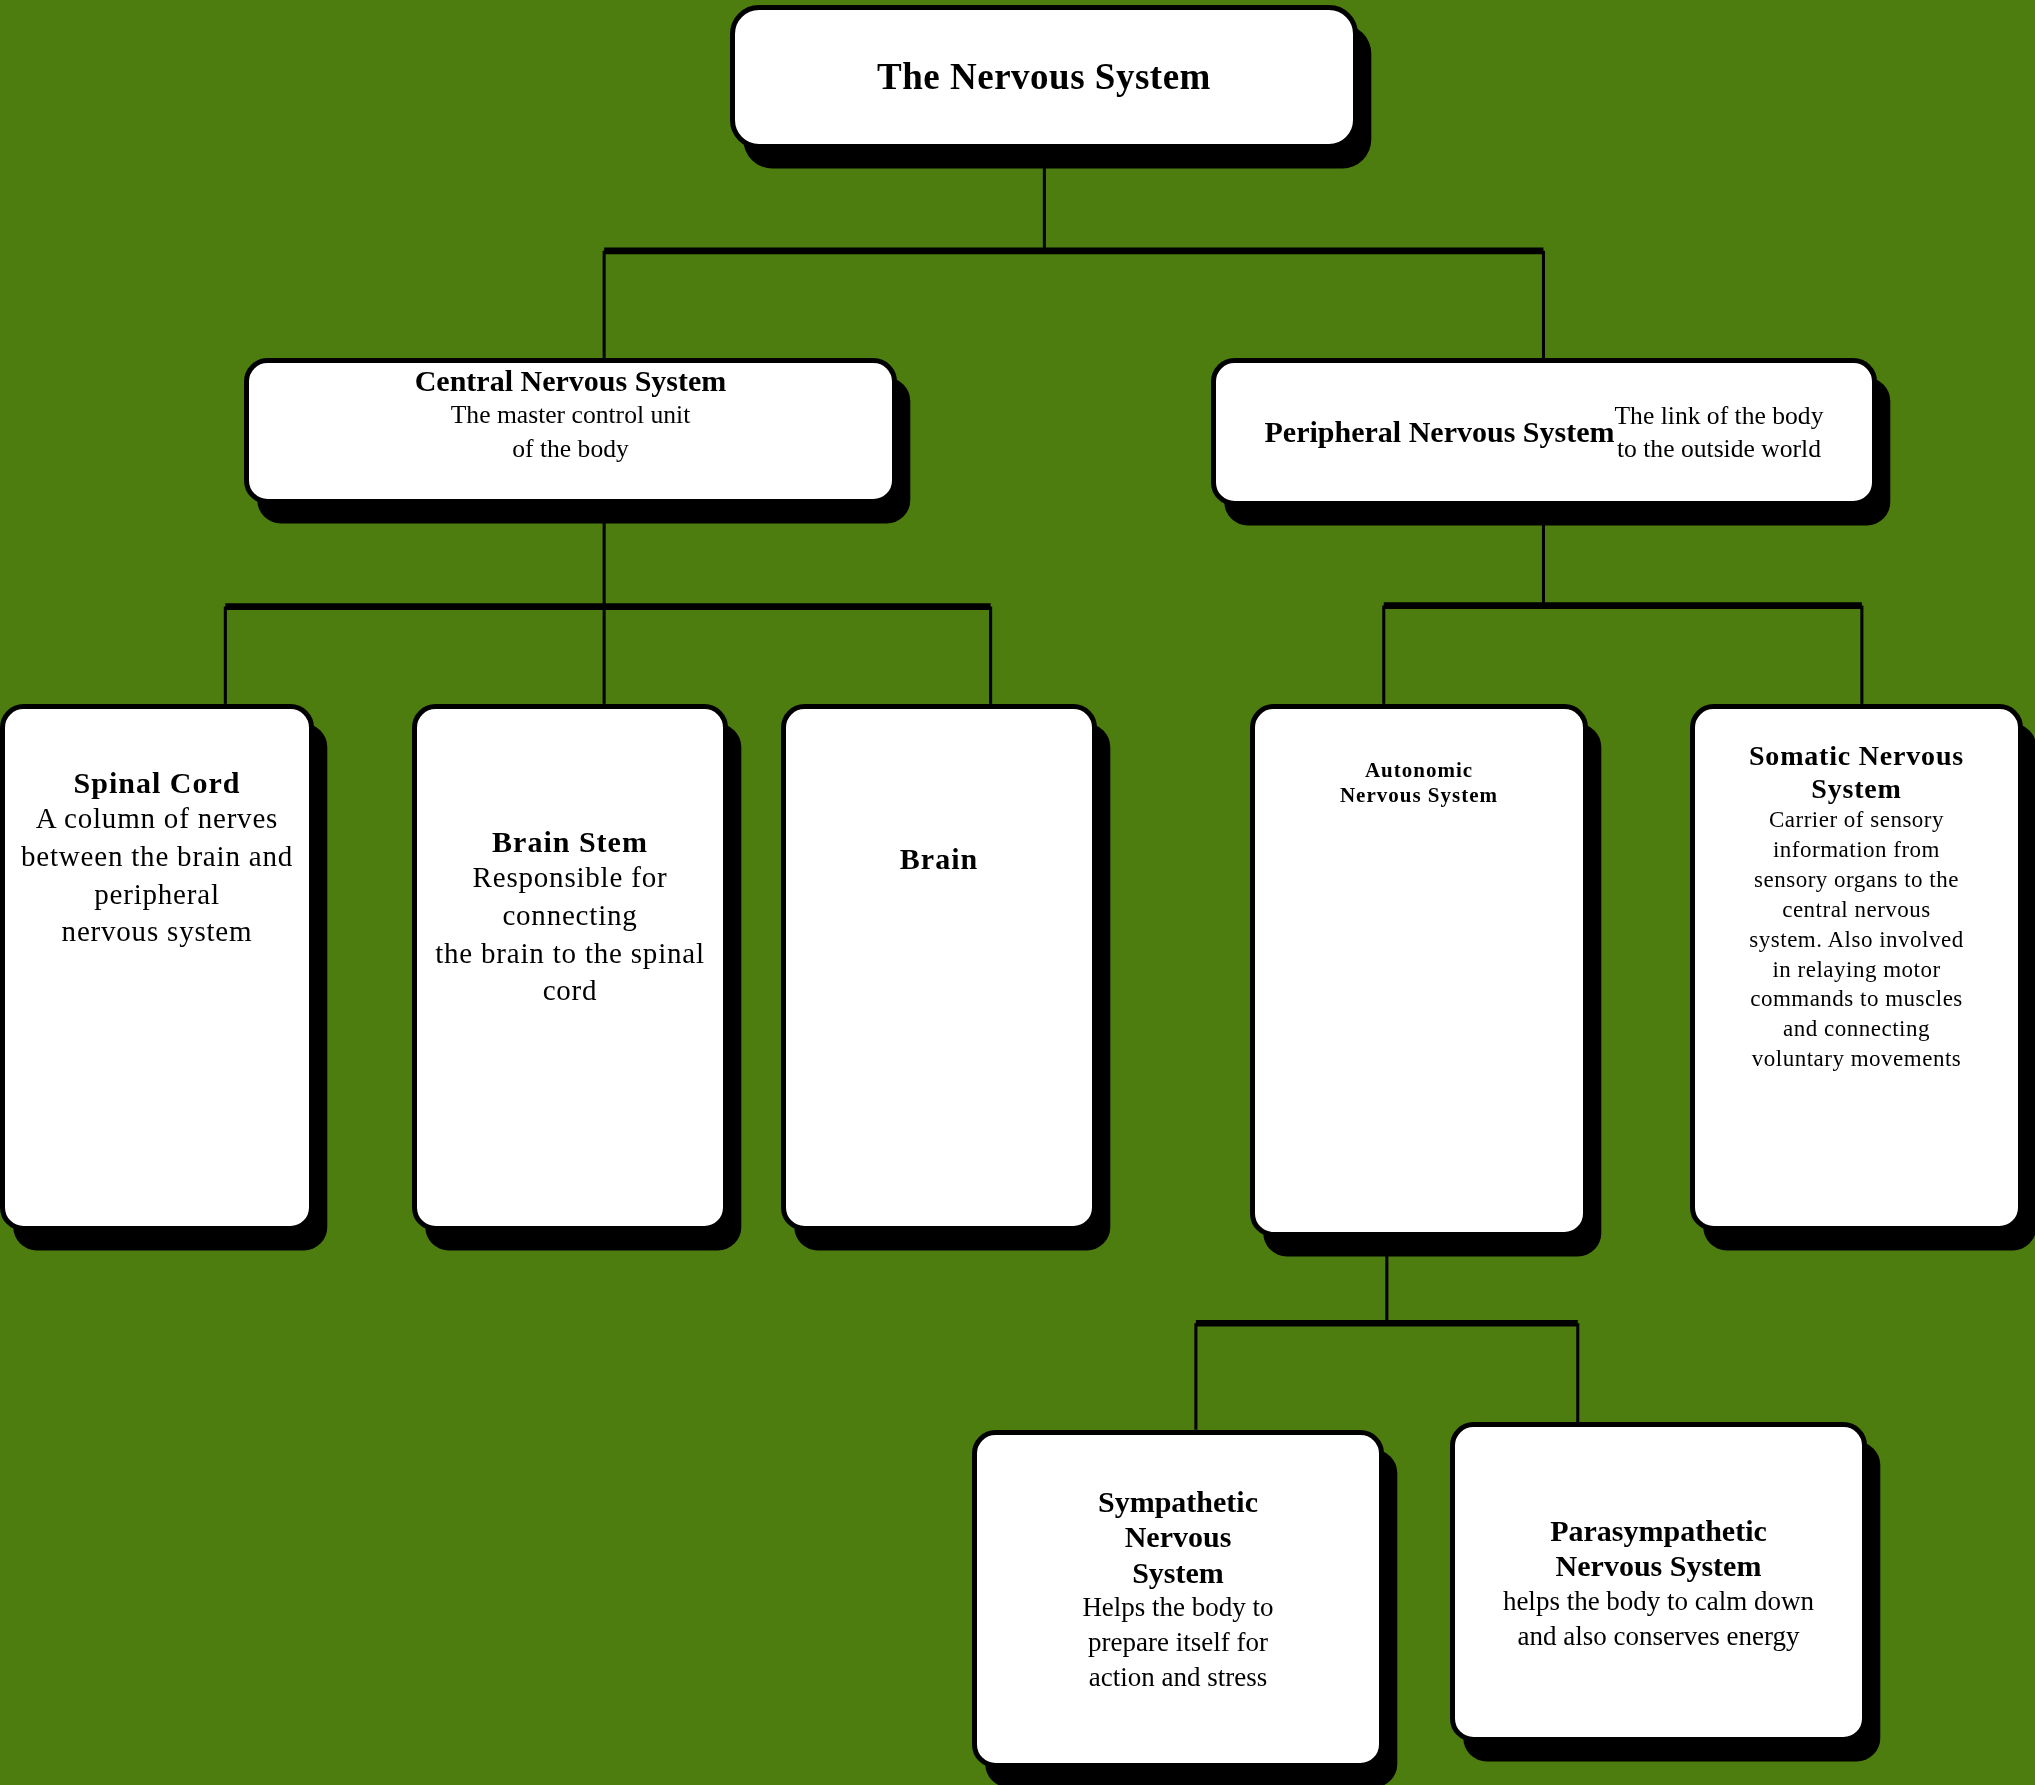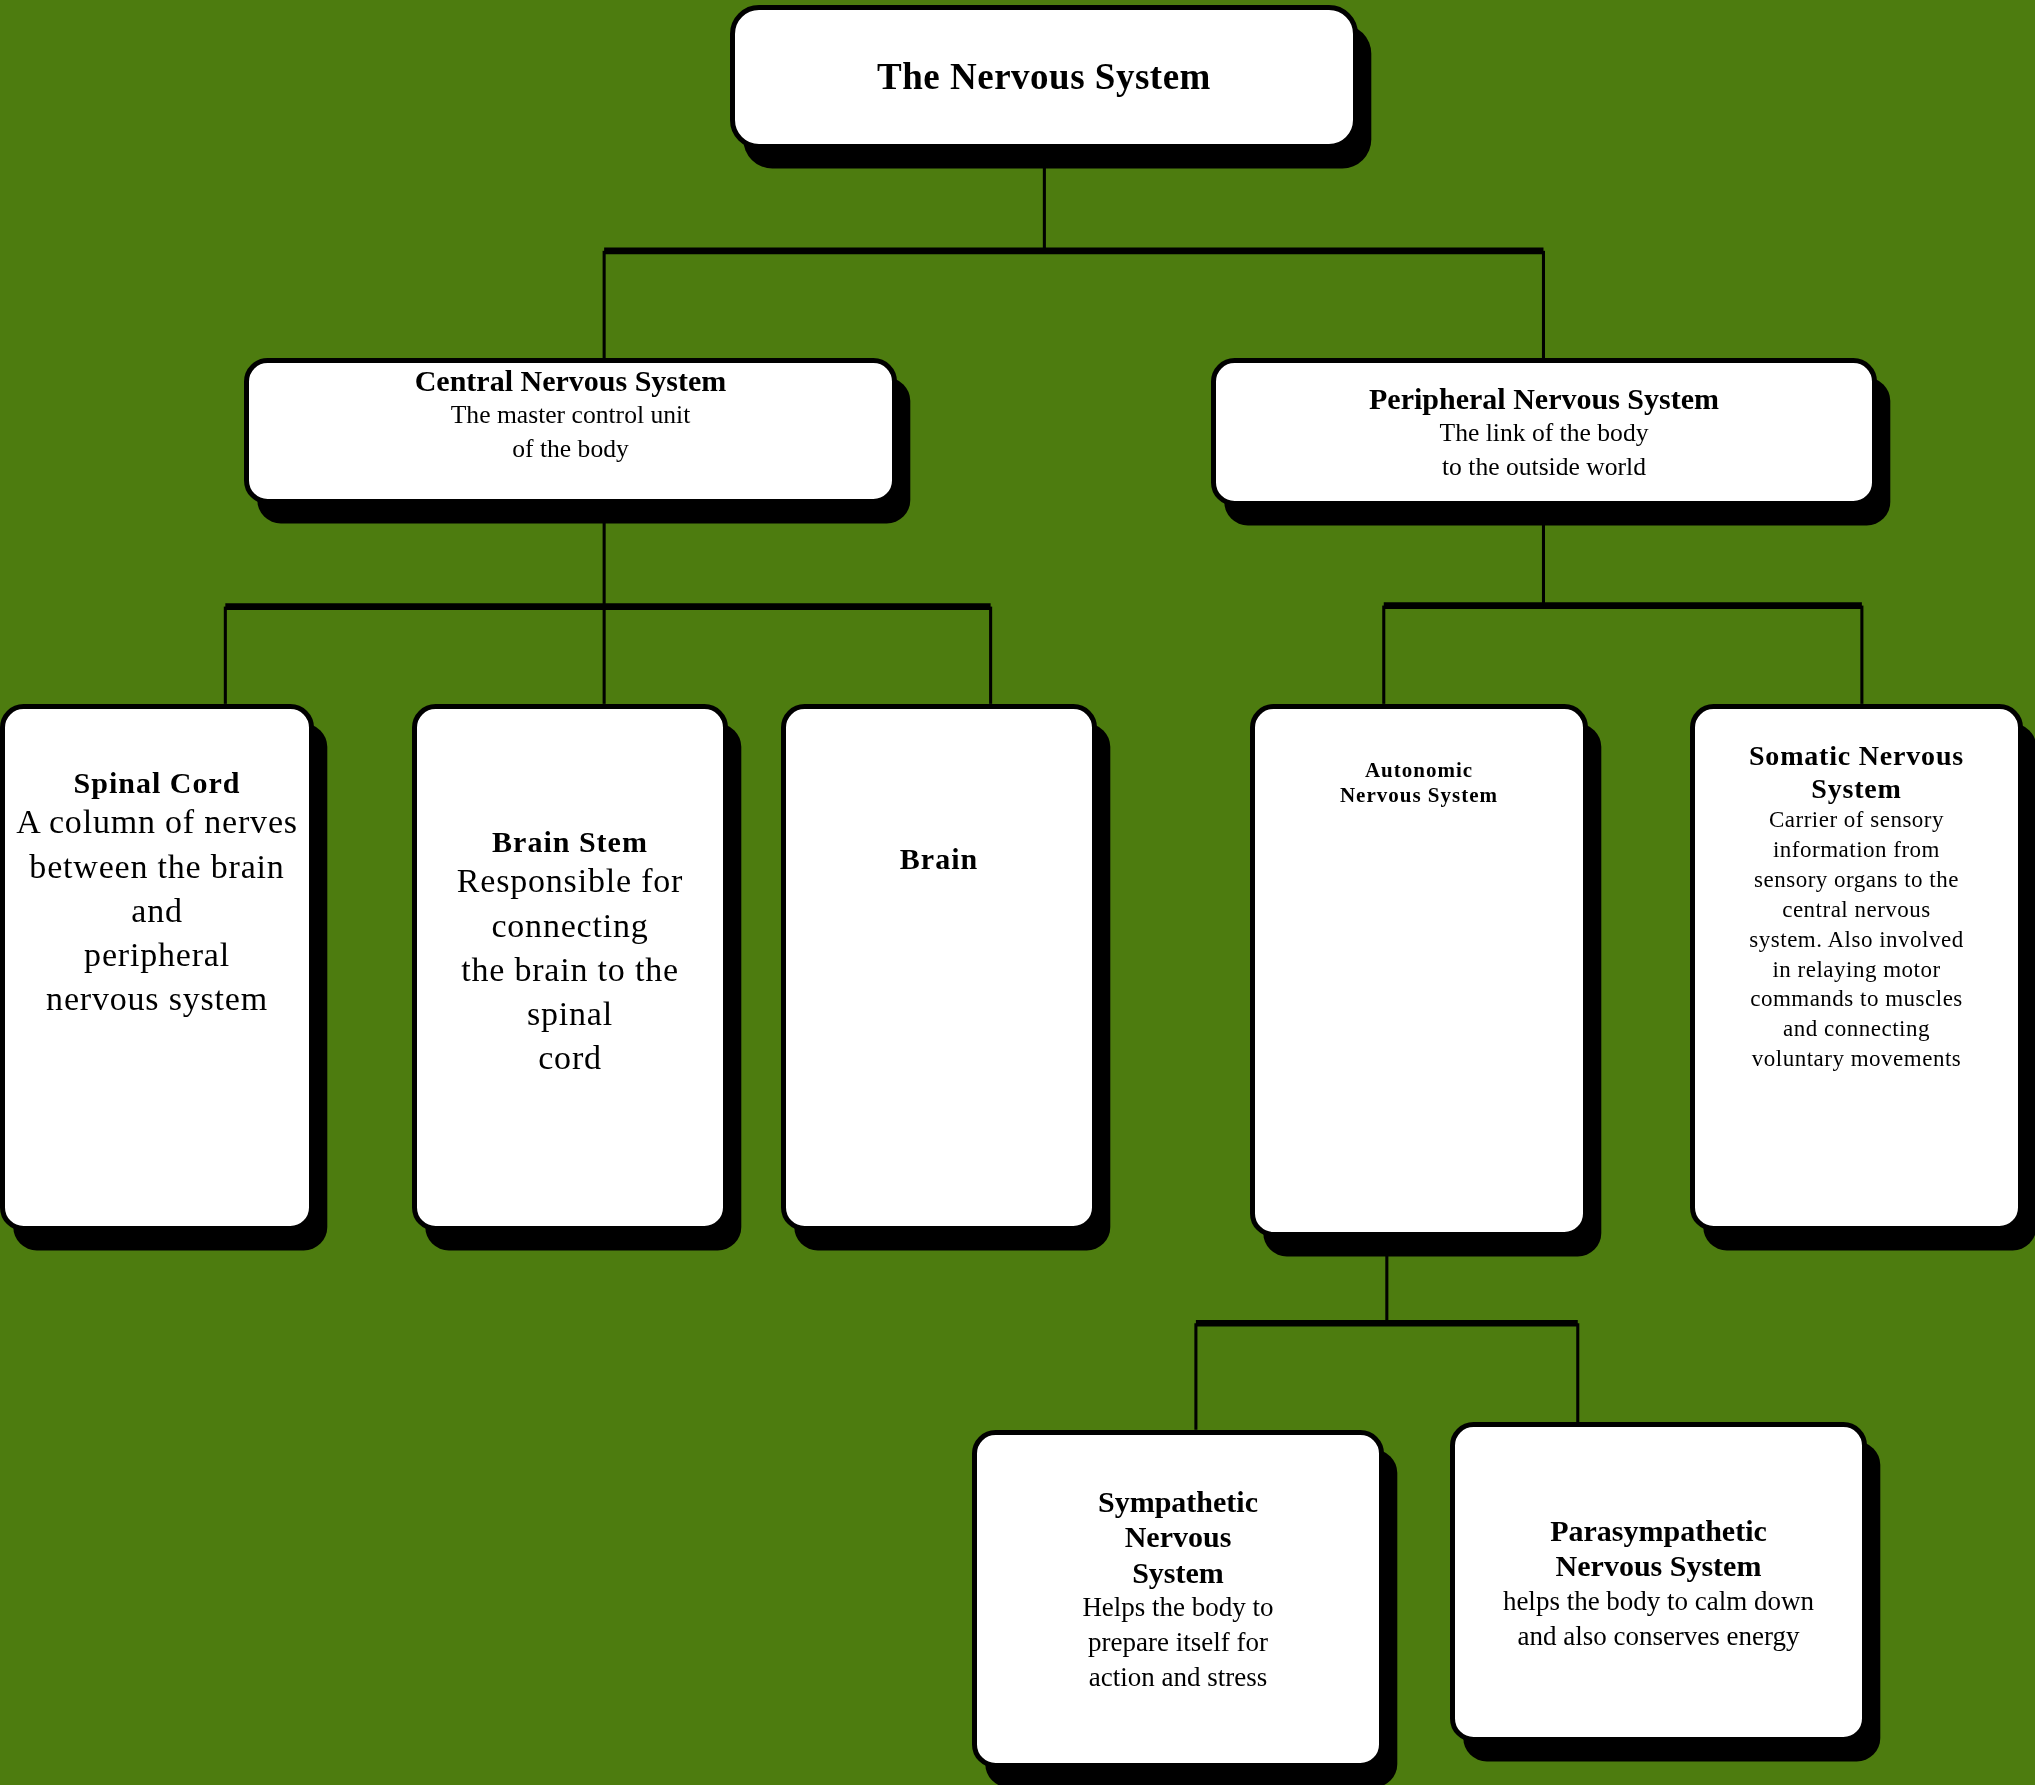--- a/index.html
+++ b/index.html
@@ -57,38 +57,38 @@
   }
   #box-root .title { font-size: 37px; letter-spacing: 0.5px; }
 
   
   #box-cns {
     left: 244px; top: 358px; width: 653px; height: 146px;
     display: flex; flex-direction: column; align-items: center; 
   }
   #box-pns {
     left: 1211px; top: 358px; width: 666px; height: 148px;
-    display: flex; flex-direction: column; align-items: center; justify-content: center;
+    display: flex; flex-direction: row; align-items: center; justify-content: center;
   }
   #box-cns .title, #box-pns .title { font-size: 30px; }
   #box-cns .desc, #box-pns .desc { font-size: 25.6px; }
 
   
   .tall { top: 704px; height: 527px; }
   #box-spinal     { left: 0;   width: 314px; padding-top: 56px; }
   #box-brainstem  { left: 412px;  width: 316px; padding-top: 115px; }
   #box-brain      { left: 781px; width: 316px; padding-top: 132px; }
   #box-autonomic  { left: 1250px; width: 338px; height: 533px; padding-top: 49px; }
   #box-somatic    { left: 1690px; width: 333px; padding-top: 30px; }
 
   #box-spinal .title, #box-brainstem .title, #box-brain .title {
     font-size: 30px; letter-spacing: 1px;
   }
   #box-spinal .desc, #box-brainstem .desc, #box-brain .desc {
-    font-size: 34px; letter-spacing: 0.8px;
+    font-size: 29px; letter-spacing: 0.8px;
   }
   #box-autonomic .title { font-size: 21px; letter-spacing: 1px; }
   #box-autonomic .desc  { font-size: 24px; letter-spacing: 0.8px; }
   #box-somatic .title   { font-size: 28px; letter-spacing: 0.8px; }
   #box-somatic .desc    { font-size: 23px; letter-spacing: 0.5px; }
 
   
   #box-sympathetic {
     left: 972px; top: 1430px; width: 412px; height: 338px; padding-top: 49px;
   }

